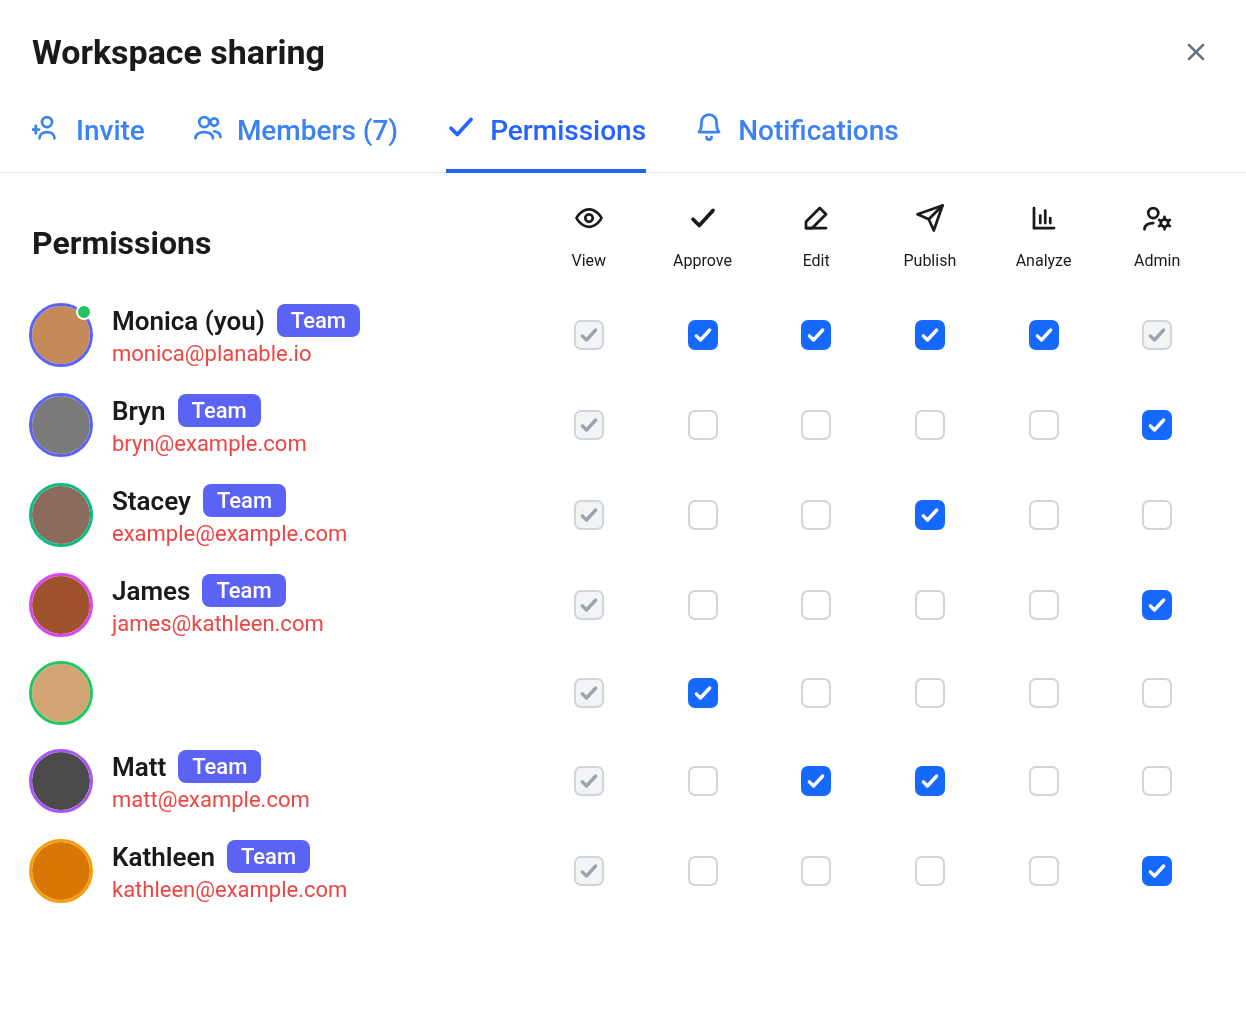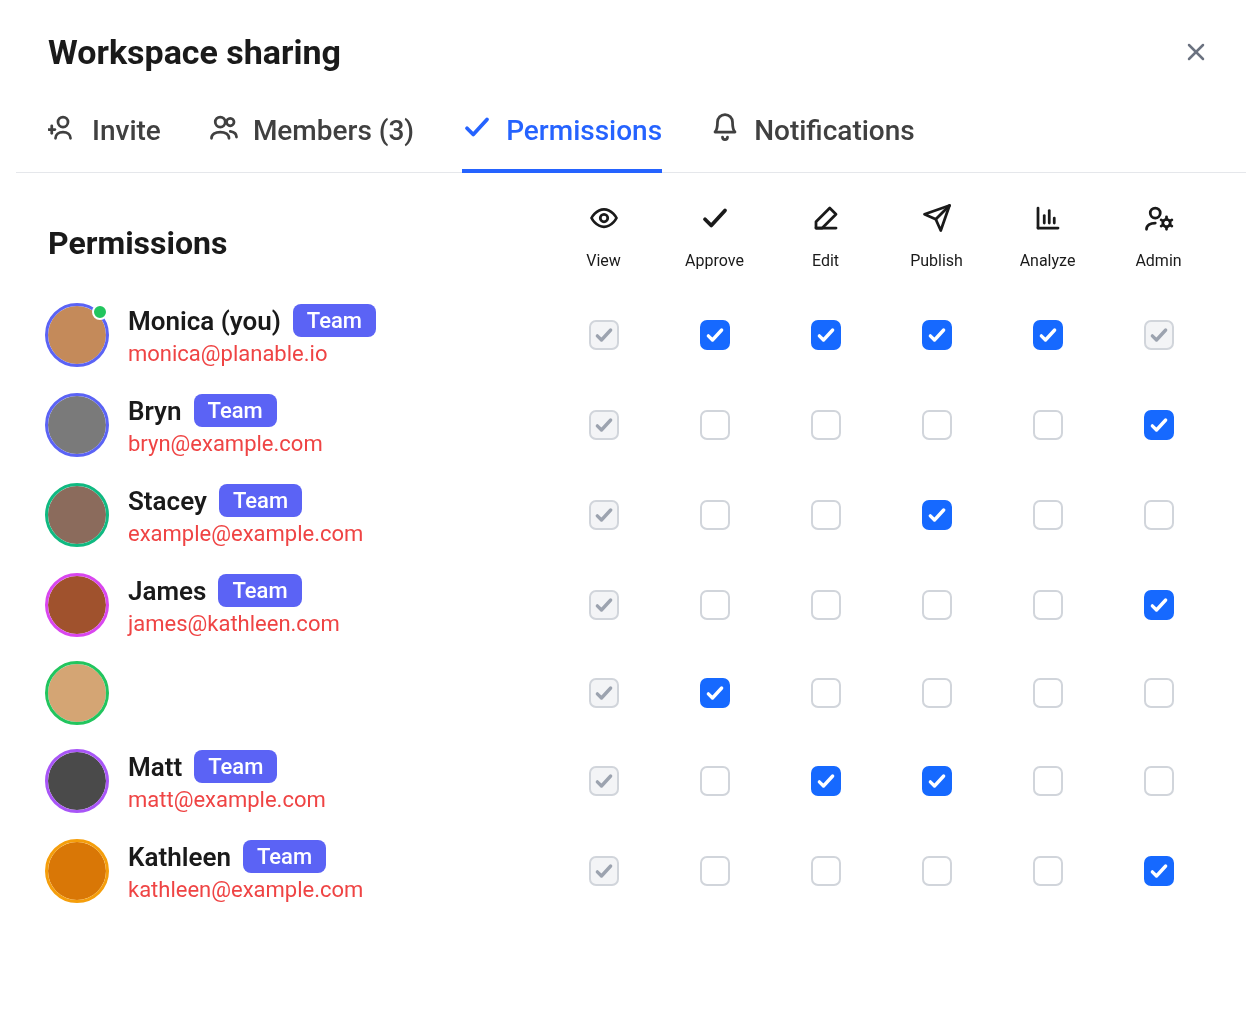--- a/index.html
+++ b/index.html
@@ -3,21 +3,21 @@
 <meta charset="utf-8">
 <style>
 * { box-sizing: border-box; margin: 0; padding: 0; }
 body {
   font-family: -apple-system, BlinkMacSystemFont, "Segoe UI", Roboto, Helvetica, Arial, sans-serif;
   background: #fff;
   color: #1a1a1a;
   width: 1246px;
 }
 .modal {
-  padding: 32px 32px 20px 48px;
+  padding: 32px 32px 20px 32px;
 }
 .modal-header {
   display: flex;
   justify-content: space-between;
   align-items: center;
   margin-bottom: 40px;
 }
 .modal-title {
   font-size: 34px;
   font-weight: 700;
@@ -35,21 +35,21 @@
   margin: 0 -32px;
   padding: 0 32px;
 }
 .tab {
   display: flex;
   align-items: center;
   gap: 14px;
   padding-bottom: 20px;
   font-size: 28px;
   font-weight: 500;
-  color: #404040;
+  color: #3b82f6;
   cursor: pointer;
   border-bottom: 4px solid transparent;
   margin-bottom: -1px;
 }
 .tab.active {
   color: #2563ff;
   border-bottom-color: #2563ff;
 }
 .tab svg { width: 30px; height: 30px; }
 
@@ -191,21 +191,21 @@
           </svg></span>
         <span>Invite</span>
       </div>
       <div class="tab">
         <span><svg viewBox="0 0 24 24" fill="none" stroke="currentColor" stroke-width="2.2" stroke-linecap="round" stroke-linejoin="round" width="30" height="30">
             <circle cx="9" cy="8" r="4"></circle>
             <path d="M2 21c0-3 3-5 7-5s7 2 7 5"></path>
             <circle cx="17" cy="8" r="3"></circle>
             <path d="M22 20c0-2.5-2-4-5-4.5"></path>
           </svg></span>
-        <span>Members (3)</span>
+        <span>Members (7)</span>
       </div>
       <div class="tab active">
         <span><svg viewBox="0 0 24 24" fill="none" stroke="currentColor" stroke-width="3" stroke-linecap="round" stroke-linejoin="round" width="30" height="30">
             <polyline points="4 13 9 18 20 6"></polyline>
           </svg></span>
         <span>Permissions</span>
       </div>
       <div class="tab">
         <span><svg viewBox="0 0 24 24" fill="none" stroke="currentColor" stroke-width="2.2" stroke-linecap="round" stroke-linejoin="round" width="30" height="30">
             <path d="M6 8a6 6 0 0 1 12 0c0 6 2 8 2 8H4s2-2 2-8"></path>

